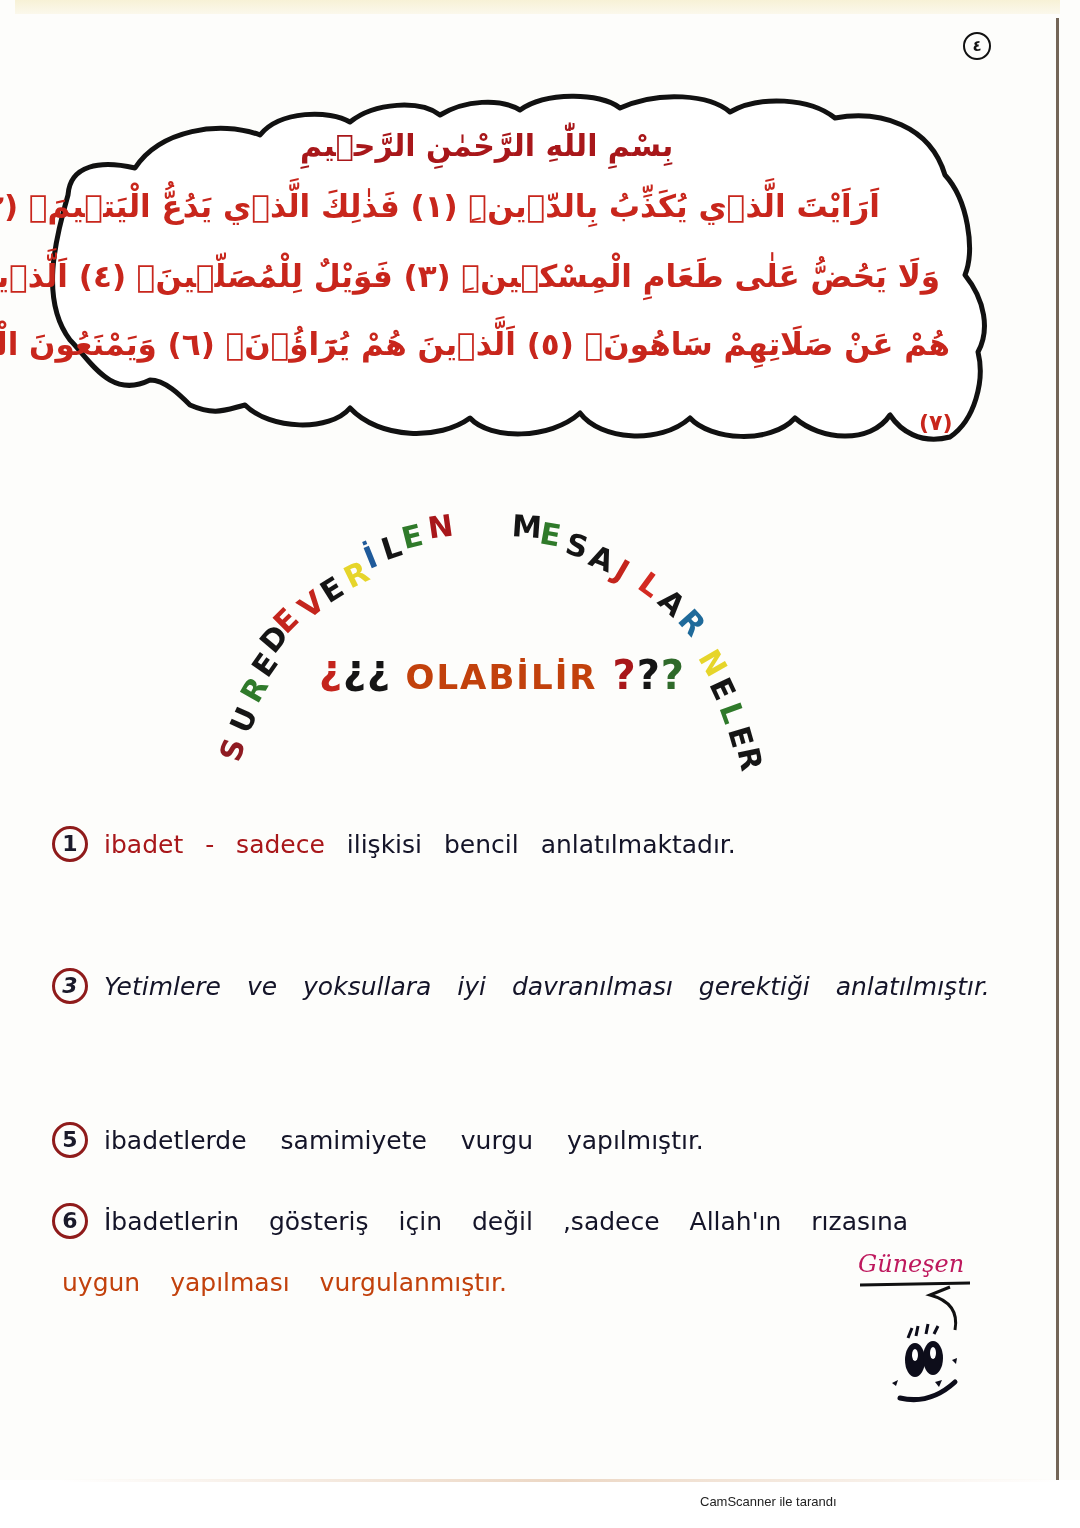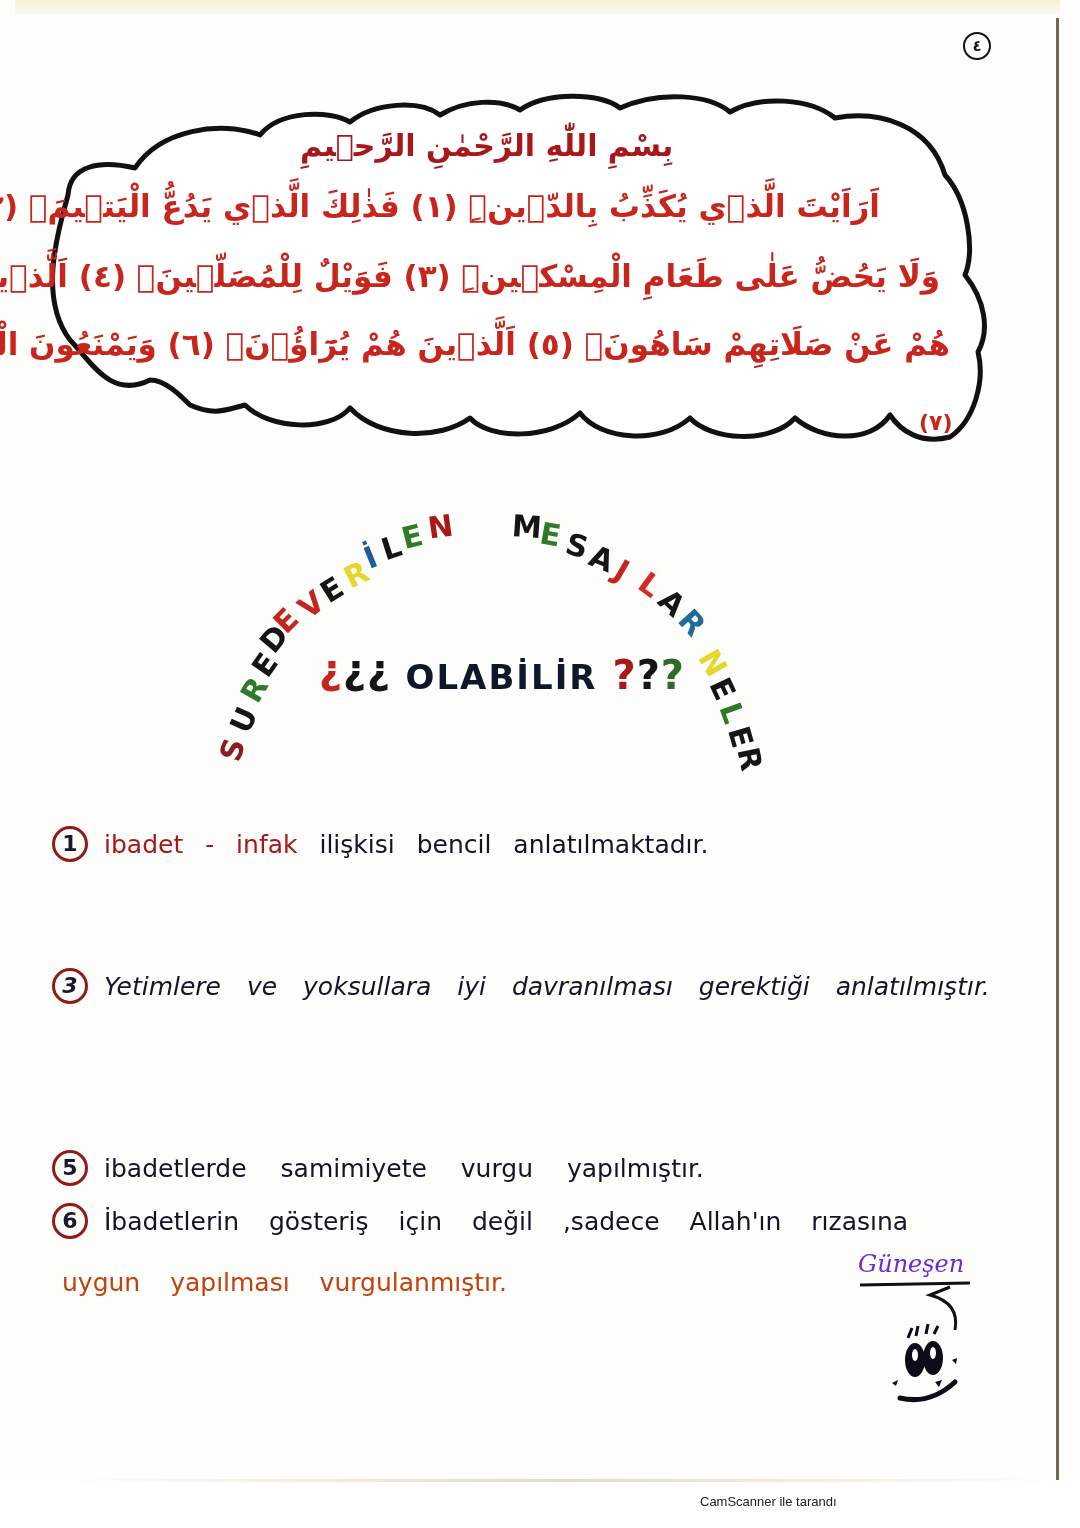--- a/index.html
+++ b/index.html
@@ -45,40 +45,40 @@
   .arc-letter {
     position: absolute; font-family: "DejaVu Sans", sans-serif; font-weight: bold;
     font-size: 30px; transform-origin: center center; line-height: 1;
   }
   .olabilir {
     position: absolute; left: 318px; top: 652px; font-size: 40px;
     font-weight: bold; white-space: nowrap; letter-spacing: 1px;
   }
   .olabilir .q { display: inline-block; }
   .olabilir .inv { display: inline-block; transform: rotate(180deg); }
-  .olabilir .word { color: #0f172a; font-size: 34px; letter-spacing: 2px; }
+  .olabilir .word { color: #c2410c; font-size: 34px; letter-spacing: 2px; }
   .item {
     position: absolute; left: 52px; font-size: 25px; color: #141428;
     font-family: "DejaVu Sans", sans-serif; white-space: nowrap;
     word-spacing: 14px;
   }
   .num-circle {
     display: inline-block; width: 30px; height: 30px; border: 3px solid #8f1b1b;
     border-radius: 50%; text-align: center; line-height: 30px; font-weight: bold;
     font-size: 22px; color: #1a1a2a; vertical-align: middle; margin-right: 16px;
   }
   .item .txt { vertical-align: middle; }
   .red-text { color: #a8171a; }
   .cont {
     position: absolute; left: 62px; top: 1268px; font-size: 25px; color: #c2410c;
     white-space: nowrap; word-spacing: 22px;
   }
   .signature {
     position: absolute; left: 858px; top: 1250px; font-family: "DejaVu Serif", serif;
-    font-style: italic; font-size: 24px; color: #6d28d9;
+    font-style: italic; font-size: 24px; color: #be185d;
   }
   .footer {
     position: absolute; left: 700px; top: 1494px; font-family: "Liberation Sans", sans-serif;
     font-size: 13px; color: #222;
   }
 </style>
 </head>
 <body>
 
 <div class="page">
@@ -150,26 +150,26 @@
       <span class="arc-letter" style="left: 738px; top: 744px; color: rgb(21, 21, 21); transform: rotate(78deg);">R</span>
     </div>
 
   <div class="olabilir">
     <span class="inv" style="color:#c4251d">?</span><span class="inv" style="color:#151515">?</span><span class="inv" style="color:#151515">?</span>
     <span class="word">OLABİLİR</span>
     <span class="q" style="color:#a8171a">?</span><span class="q" style="color:#151515">?</span><span class="q" style="color:#2f6a2a">?</span>
   </div>
 
   <div class="item" style="top:826px;">
-    <span class="num-circle">1</span><span class="txt red-text">ibadet - infak</span> <span class="txt">ilişkisi bencil anlatılmaktadır.</span>
+    <span class="num-circle">1</span><span class="txt red-text">ibadet - sadece</span> <span class="txt">ilişkisi bencil anlatılmaktadır.</span>
   </div>
   <div class="item" style="top:968px; word-spacing:18px;font-style:italic;">
     <span class="num-circle">3</span><span class="txt">Yetimlere ve yoksullara iyi davranılması gerektiği anlatılmıştır.</span>
   </div>
-  <div class="item" style="top:1122px; word-spacing:26px;margin-top:28px;">
+  <div class="item" style="top:1122px; word-spacing:26px;">
     <span class="num-circle">5</span><span class="txt">ibadetlerde samimiyete vurgu yapılmıştır.</span>
   </div>
   <div class="item" style="top:1203px; word-spacing:22px;">
     <span class="num-circle">6</span><span class="txt">İbadetlerin gösteriş için değil ,sadece Allah'ın rızasına</span>
   </div>
   <div class="cont">uygun yapılması vurgulanmıştır.</div>
 
   <div class="signature">Güneşen</div>
   <svg style="position:absolute; left:850px; top:1275px;" width="130" height="150" viewBox="0 0 130 150">
     <path d="M 10 10 L 120 8" stroke="#111" stroke-width="3" fill="none"></path>

